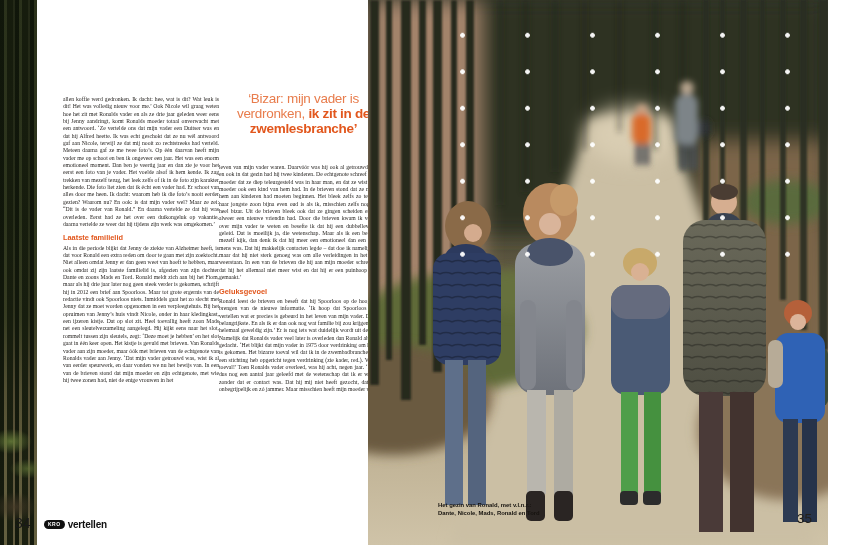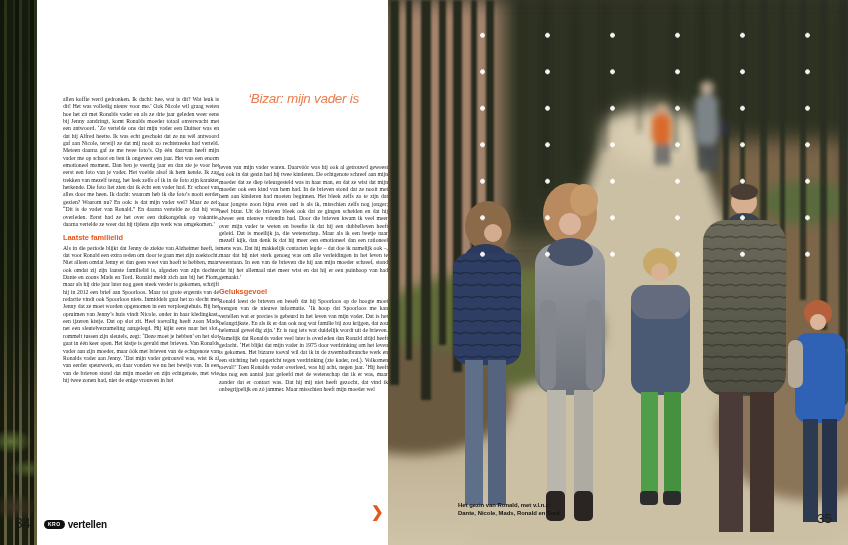--- a/index.html
+++ b/index.html
@@ -22,52 +22,54 @@
   .col { position:absolute; color:#201d1a; font-family:"Liberation Serif", serif;
          font-size:5.7px; line-height:7.35px; text-align:justify; }
   #col1 { left:63px; top:96px; width:156px; }
   #col2 { left:219px; top:164px; width:169px; }
   .subhead { font-family:Liberation Sans, sans-serif; font-size:7.4px; line-height:9px;
              font-weight:800; color:#e2571d; margin:5px 0 2.5px 0; text-align:left; }
   
   #pull-quote { position:absolute; left:213px; top:91px; width:181px; text-align:center;
                 font-family:"Liberation Sans", sans-serif; font-size:13.5px; line-height:15px;
                 letter-spacing:-0.3px; }
-  .q-reg  { color:#e87c4c; font-weight:500;font-style:italic; }
+  .q-reg  { color:#e87c4c; font-weight:500; }
   .q-bold { color:#e2571d; font-weight:800; }
   #cont-arrow { position:absolute; left:371px; top:503px; color:#e2571d;
                 font-size:15px; font-weight:900; }
   
   #page-num-34 { position:absolute; left:15px; top:515px; font-size:14px;
                  color:#191919; font-weight:500; }
   #footer-logo { position:absolute; left:44px; top:519px; display:flex; align-items:center; gap:3px; }
   #kro-pill { background:#101010; color:#fff; font-size:5px; font-weight:800;
               padding:1px 4px 1.5px; border-radius:6px; letter-spacing:.5px; line-height:6px; }
   #logo-word { font-size:10px; font-weight:800; color:#101010; letter-spacing:-0.2px; }
   
-  #photo-page { position:absolute; left:388px; top:0; width:460px; height:545px; overflow:hidden; }
+  #photo-page { position:absolute; left:368px; top:0; width:460px; height:545px; overflow:hidden; }
   #photo-page svg { position:absolute; left:0; top:0; }
   #dots {
     position:absolute; left:62px; top:17px; width:391px; height:256px;
     background-image:radial-gradient(circle, rgba(255,255,255,.95) 0 2px, rgba(255,255,255,0) 2.7px);
     background-size:65px 36.5px;
   }
   #photo-caption { position:absolute; left:70px; top:501px; font-size:5.9px; line-height:8px;
                    font-weight:800; color:#16130f; }
   #page-num-35 { position:absolute; right:16px; top:511px; font-size:13.5px; color:#23201b; }
 </style>
 </head>
 <body>
 
 <div id="spread">
 
   <div id="left-strip"></div>
 
   <div id="pull-quote">
     <div><span class="q-reg">‘Bizar: mijn vader is</span></div>
+    <div><span class="q-reg">verdronken,</span><span class="q-bold"> ik zit in de</span></div>
+    <div><span class="q-bold">zwemlesbranche’</span></div>
   </div>
 
   <div id="col1" class="col">
     <p>allen koffie werd gedronken. Ik dacht: hee, wat is dit? Wat leuk is dit! Het was volledig nieuw voor me.’ Ook Nicole wil graag weten hoe het zit met Ronalds vader en als ze drie jaar geleden weer eens bij Jenny aandringt, komt Ronalds moeder totaal onverwacht met een antwoord. ‘Ze vertelde ons dat mijn vader een Duitser was en dat hij Alfred heette. Ik was echt geschokt dat ze nu wél antwoord gaf aan Nicole, terwijl ze dat mij nooit zo rechtstreeks had verteld. Meteen daarna gaf ze me twee foto’s. Op één daarvan heeft mijn vader me op schoot en ben ik ongeveer een jaar. Het was een enorm emotioneel moment. Dan ben je veertig jaar en dan zie je voor het eerst een foto van je vader. Het voelde alsof ik hem kende. Ik zag trekken van mezelf terug, het leek zelfs of ik in de foto zijn karakter herkende. Die foto liet zien dat ik écht een vader had. Er schoot van alles door me heen. Ik dacht: waarom heb ik die foto’s nooit eerder gezien? Waarom nu? En ook: is dat mijn vader wel? Maar ze zei: “Dit is de vader van Ronald.” En daarna vertelde ze dat hij was overleden. Eerst had ze het over een duikongeluk op vakantie, daarna vertelde ze weer dat hij tijdens zijn werk was omgekomen.’</p>
     <h3 class="subhead">Laatste familielid</h3>
     <p>Als in die periode blijkt dat Jenny de ziekte van Alzheimer heeft, is dat voor Ronald een extra reden om door te gaan met zijn zoektocht. Niet alleen omdat Jenny er dan geen weet van hoeft te hebben, maar ook omdat zij zijn laatste familielid is, afgezien van zijn dochter Dante en zoons Mads en Tord. Ronald meldt zich aan bij het Fiom, maar als hij drie jaar later nog geen steek verder is gekomen, schrijft hij in 2012 een brief aan Spoorloos. Maar tot grote ergernis van de redactie vindt ook Spoorloos niets. Inmiddels gaat het zo slecht met Jenny dat ze moet worden opgenomen in een verpleegtehuis. Bij het opruimen van Jenny’s huis vindt Nicole, onder in haar kledingkast, een ijzeren kistje. Dat op slot zit. Heel toevallig heeft zoon Mads net een sleutelverzameling aangelegd. Hij kijkt eens naar het slot, rommelt tussen zijn sleutels, zegt: ‘Deze moet je hebben’ en het slot gaat in één keer open. Het kistje is gevuld met brieven. Van Ronalds vader aan zijn moeder, maar óók met brieven van de echtgenote van Ronalds vader aan Jenny. ‘Dat mijn vader getrouwd was, wist ik al van eerder speurwerk, en daar vonden we nu het bewijs van. In een van de brieven stond dat mijn moeder en zijn echtgenote, met wie hij twee zonen had, niet de enige vrouwen in het</p>
   </div>
 
   <div id="col2" class="col">
     <p>leven van mijn vader waren. Daarvóór was hij ook al getrouwd geweest en ook in dat gezin had hij twee kinderen. De echtgenote schreef aan mijn moeder dat ze diep teleurgesteld was in haar man, en dat ze wist dat mijn moeder ook een kind van hem had. In de brieven stond dat ze nooit met hem aan kinderen had moeten beginnen. Het bleek zelfs zo te zijn dat haar jongste zoon bijna even oud is als ik, misschien zelfs nog jonger; heel bizar. Uit de brieven bleek ook dat ze gingen scheiden en dat hij alweer een nieuwe vriendin had. Door die brieven kwam ik veel meer over mijn vader te weten en besefte ik dat hij een dubbelleven heeft geleid. Dat is moeilijk ja, die wetenschap. Maar als ik een beetje naar mezelf kijk, dan denk ik dat hij meer een emotioneel dan een rationeel mens was. Dat hij makkelijk contacten legde – dat doe ik namelijk ook –, maar dat hij niet sterk genoeg was om alle verleidingen in het leven te weerstaan. In een van de brieven die hij aan mijn moeder schreef, stond dat hij het allemaal niet meer wist en dat hij er een puinhoop van had gemaakt.’</p>

